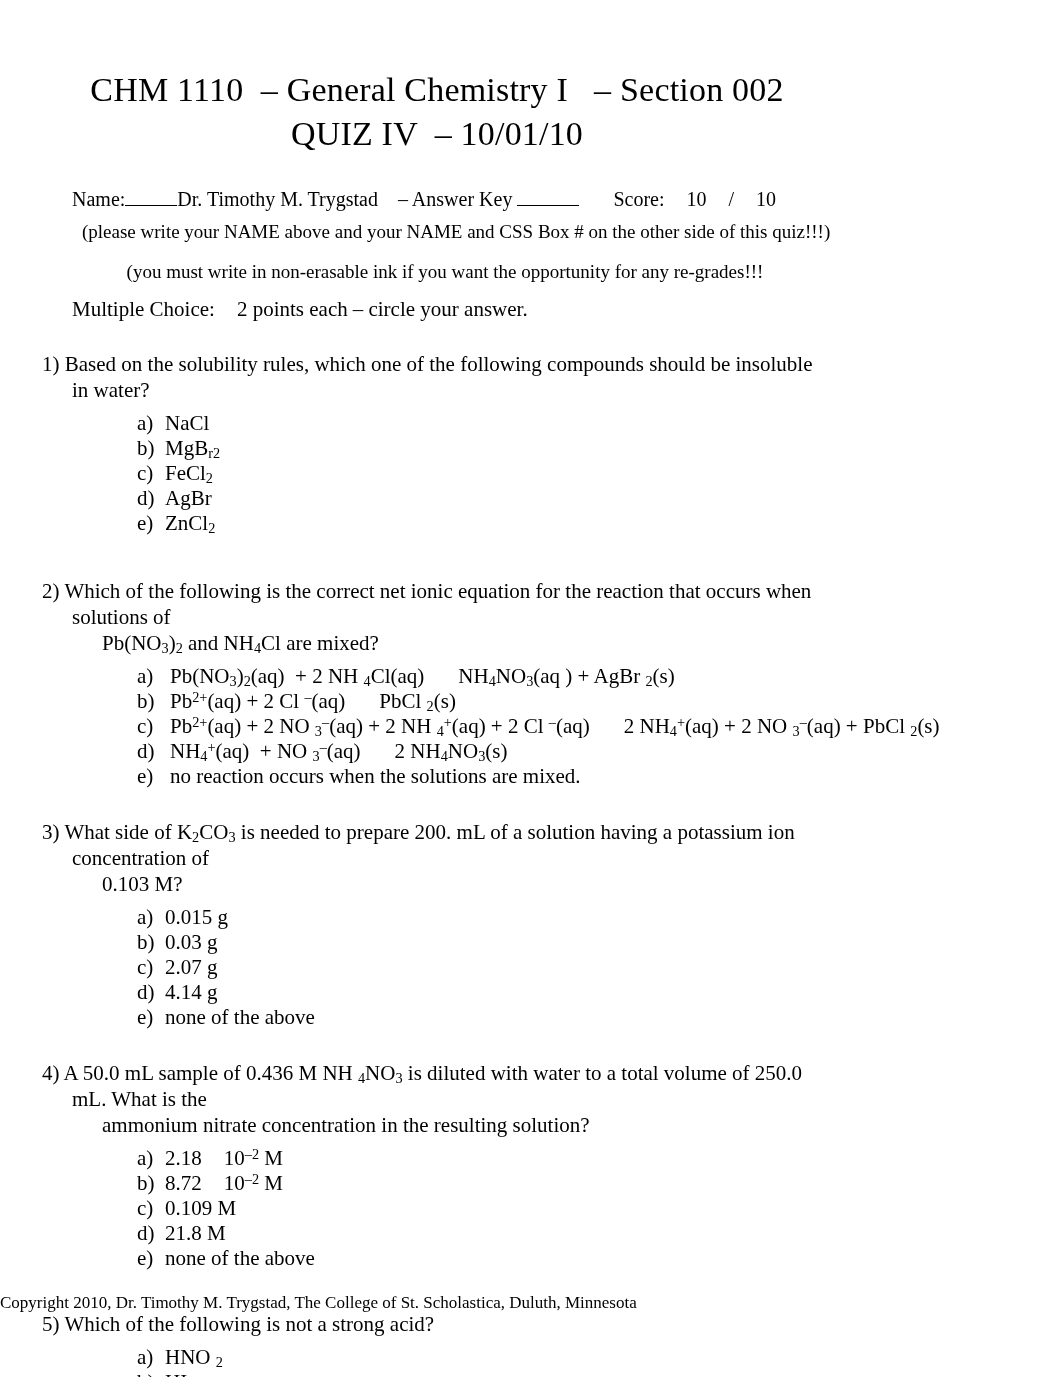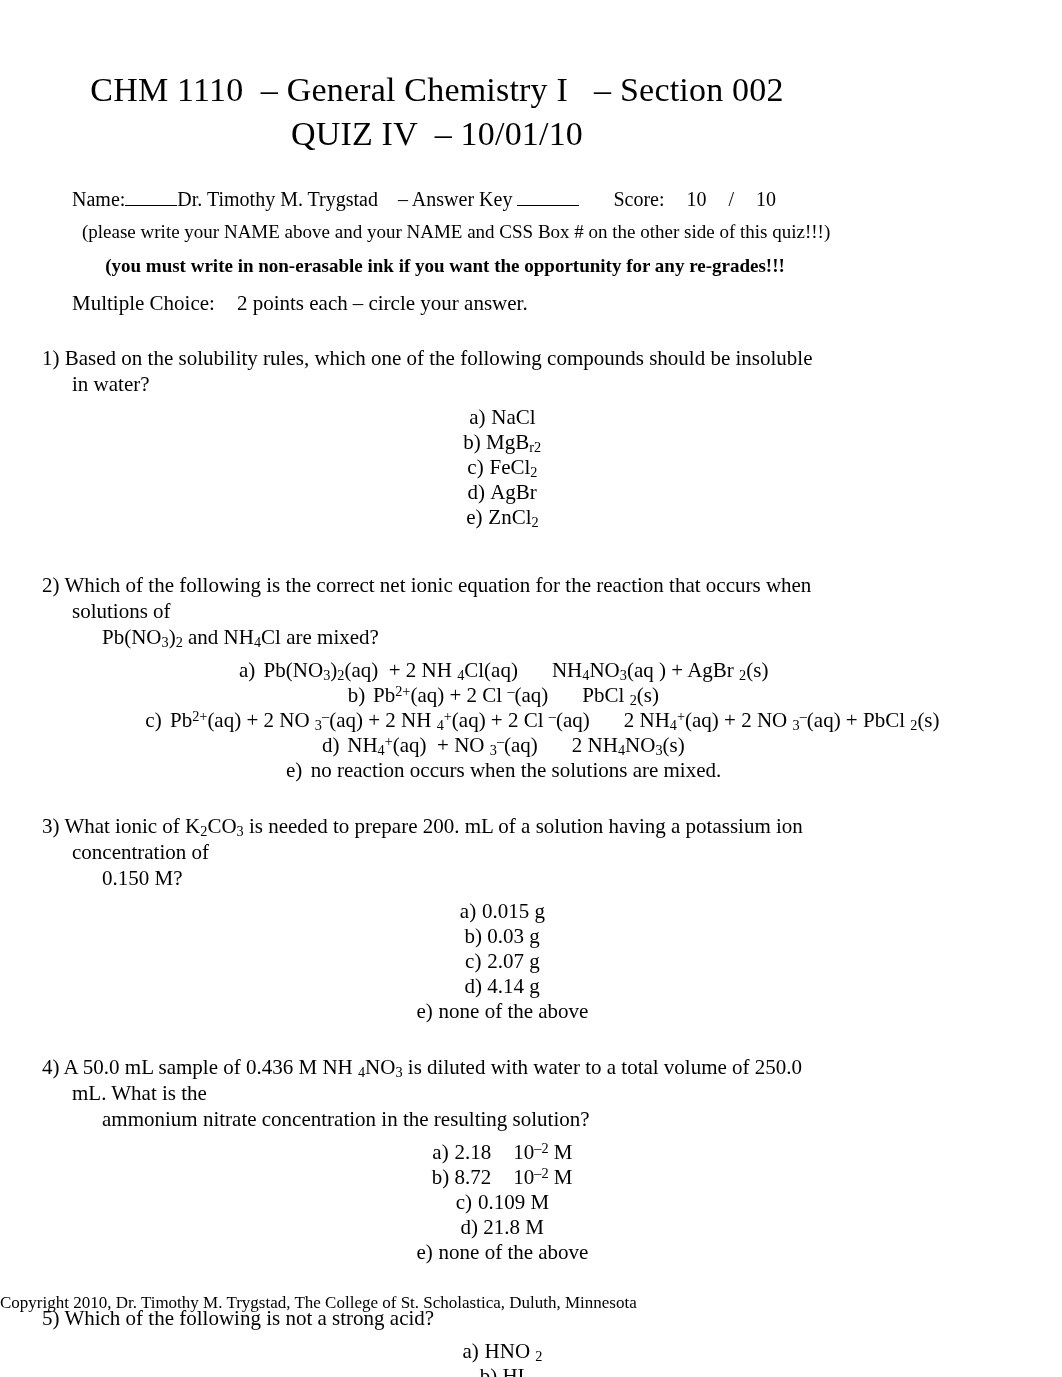--- a/index.html
+++ b/index.html
@@ -56,21 +56,21 @@
   .blank-mid   { width: 62px; }
 
   .instr {
     text-align: center;
     font-size: 19px;
     line-height: 26px;
     padding: 0 54px 0 70px;
     white-space: pre;
   }
   .instr.line1 { margin-top: 3px; }
-  .instr.line2 { margin-top: 8px; font-weight: bold; }
+  .instr.line2 { margin-top: 14px; }
 
   .mc-line {
     margin-top: 10px;
     padding-left: 60px;
     font-size: 21px;
     line-height: 28px;
     white-space: pre;
   }
 
   
@@ -90,21 +90,20 @@
   }
   .options {
     margin-top: 8px;
     padding-left: 125px;
     font-size: 21px;
     line-height: 25px;
   }
   .opt {
     white-space: pre;
     display: block;
-    text-align: center;
   }
   .opt .lbl {
     display: inline-block;
     width: 28px;
   }
   .opt .lbl.wide {
     width: 33px;
   }
   sub {
     font-size: 0.68em;
@@ -171,22 +170,22 @@
         <div class="qcont"><span>Pb(NO</span><sub>3</sub><span>)</span><sub>2</sub><span> and NH</span><sub>4</sub><span>Cl are mixed?</span></div>
         <div class="options">
           <div class="opt"><span class="lbl wide">a)</span><span><span>Pb(NO</span><sub>3</sub><span>)</span><sub>2</sub><span>(aq)  + 2 NH </span><sub>4</sub><span>Cl(aq)</span><span class="gap"></span><span>NH</span><sub>4</sub><span>NO</span><sub>3</sub><span>(aq ) + AgBr </span><sub>2</sub><span>(s)</span></span></div>
           <div class="opt"><span class="lbl wide">b)</span><span><span>Pb</span><sup>2+</sup><span>(aq) + 2 Cl </span><sup>–</sup><span>(aq)</span><span class="gap"></span><span>PbCl </span><sub>2</sub><span>(s)</span></span></div>
           <div class="opt"><span class="lbl wide">c)</span><span><span>Pb</span><sup>2+</sup><span>(aq) + 2 NO </span><sub>3</sub><sup>–</sup><span>(aq) + 2 NH </span><sub>4</sub><sup>+</sup><span>(aq) + 2 Cl </span><sup>–</sup><span>(aq)</span><span class="gap"></span><span>2 NH</span><sub>4</sub><sup>+</sup><span>(aq) + 2 NO </span><sub>3</sub><sup>–</sup><span>(aq) + PbCl </span><sub>2</sub><span>(s)</span></span></div>
           <div class="opt"><span class="lbl wide">d)</span><span><span>NH</span><sub>4</sub><sup>+</sup><span>(aq)  + NO </span><sub>3</sub><sup>–</sup><span>(aq)</span><span class="gap"></span><span>2 NH</span><sub>4</sub><span>NO</span><sub>3</sub><span>(s)</span></span></div>
           <div class="opt"><span class="lbl wide">e)</span><span><span>no reaction occurs when the solutions are mixed.</span></span></div>
         </div>
       </div>
       <div class="qblock" id="q3">
-        <div class="qtext"><span class="qnum">3)  </span><span>What ionic of K</span><sub>2</sub><span>CO</span><sub>3</sub><span> is needed to prepare 200. mL of a solution having a potassium ion concentration of</span></div>
-        <div class="qcont">0.150 M?</div>
+        <div class="qtext"><span class="qnum">3)  </span><span>What side of K</span><sub>2</sub><span>CO</span><sub>3</sub><span> is needed to prepare 200. mL of a solution having a potassium ion concentration of</span></div>
+        <div class="qcont">0.103 M?</div>
         <div class="options">
           <div class="opt"><span class="lbl">a)</span><span><span>0.015 g</span></span></div>
           <div class="opt"><span class="lbl">b)</span><span><span>0.03 g</span></span></div>
           <div class="opt"><span class="lbl">c)</span><span><span>2.07 g</span></span></div>
           <div class="opt"><span class="lbl">d)</span><span><span>4.14 g</span></span></div>
           <div class="opt"><span class="lbl">e)</span><span><span>none of the above</span></span></div>
         </div>
       </div>
       <div class="qblock" id="q4">
         <div class="qtext"><span class="qnum">4)  </span><span>A 50.0 mL sample of 0.436 M NH </span><sub>4</sub><span>NO</span><sub>3</sub><span> is diluted with water to a total volume of 250.0 mL.  What is the</span></div>

